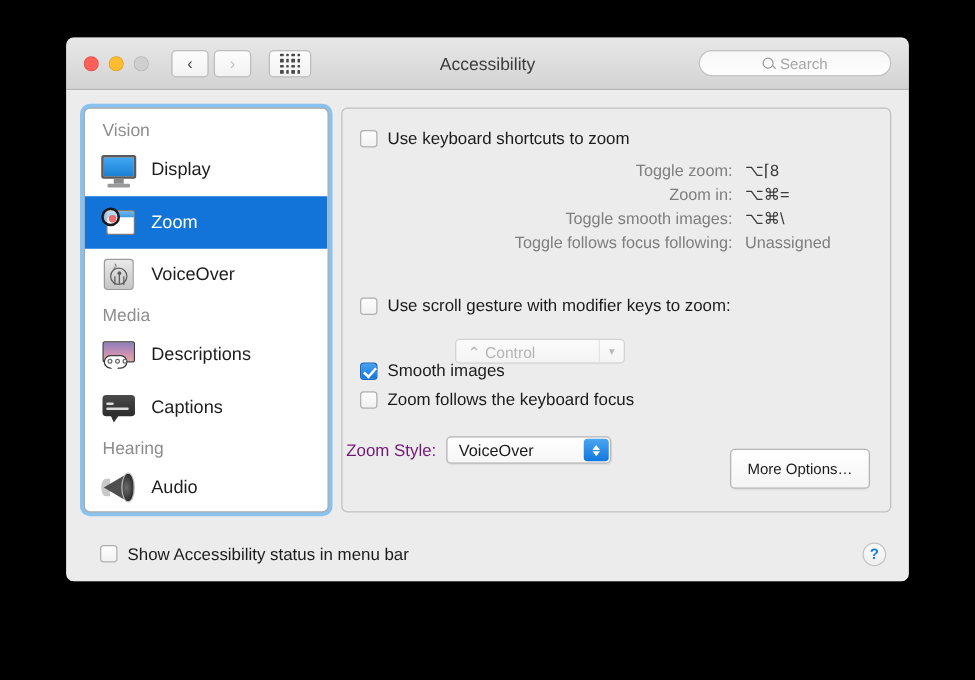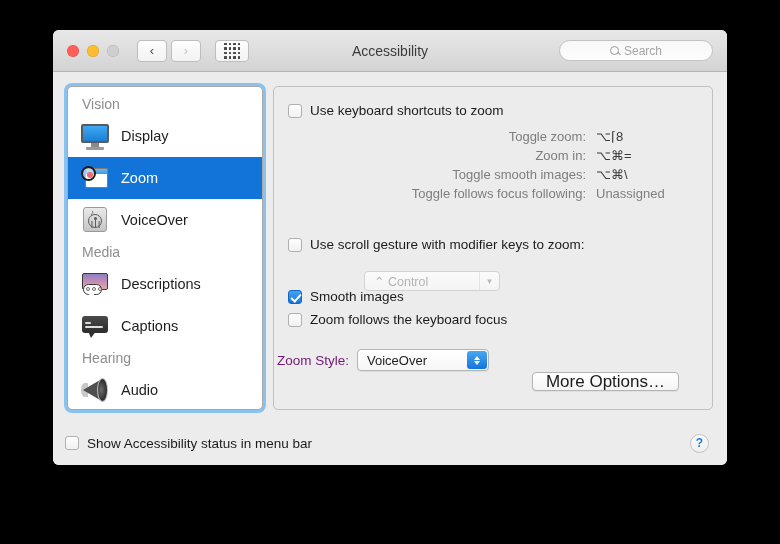--- a/index.html
+++ b/index.html
@@ -373,38 +373,38 @@
   .stepper .up, .stepper .dn {
     width: 0; height: 0;
     border-left: 3.5px solid transparent;
     border-right: 3.5px solid transparent;
   }
   .stepper .up { border-bottom: 4px solid #fff; }
   .stepper .dn { border-top: 4px solid #fff; }
 
   .more-options {
     position: absolute;
-    right: 33px; bottom: 18px;
-    height: 19px;
+    right: 16px; bottom: 18px;
+    height: 32px;
     padding: 0 13px;
     background: linear-gradient(to bottom,#ffffff,#f4f4f4);
     border: 1px solid #b5b5b5;
     border-radius: 4px;
     display: flex; align-items: center;
-    font-size: 17px; color: #1b1b1b;
+    font-size: 12px; color: #1b1b1b;
     box-shadow: 0 1px 1px rgba(0,0,0,0.06);
   }
 
   
   .footer {
     position: absolute;
     left: 0; right: 0; bottom: 0;
     height: 44px;
     display: flex; align-items: center;
-    padding: 0 14px 0 12px;
+    padding: 0 14px 0 27px;
   }
   .help {
     position: absolute;
     right: 18px;
     width: 19px; height: 19px;
     border-radius: 50%;
     background: linear-gradient(to bottom,#fbfbfb,#efefef);
     border: 1px solid #c3c3c3;
     display: flex; align-items: center; justify-content: center;
     font-size: 12px; color: #1a7fe0; font-weight: bold;

